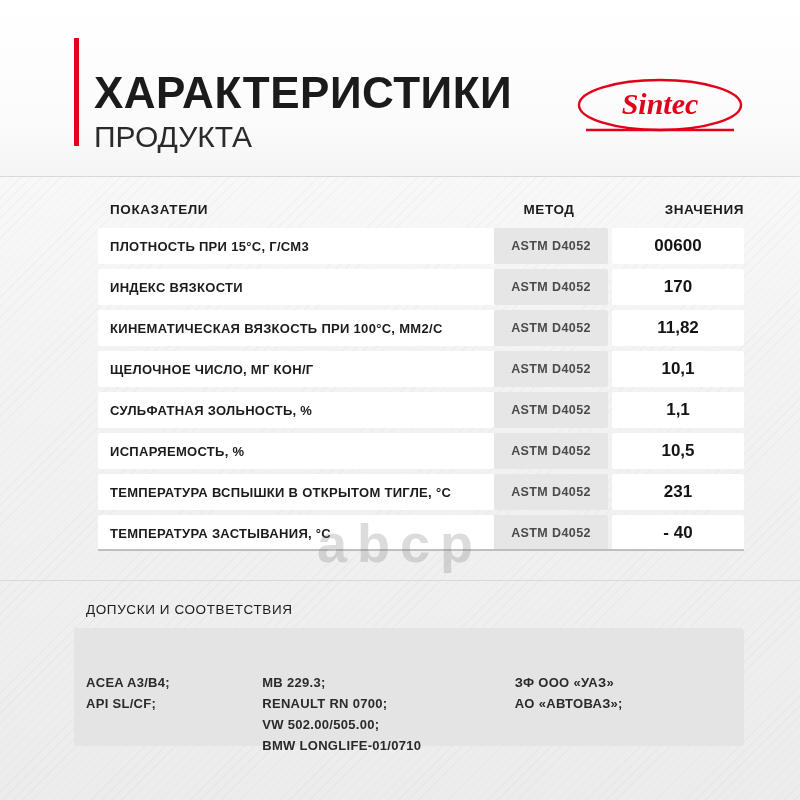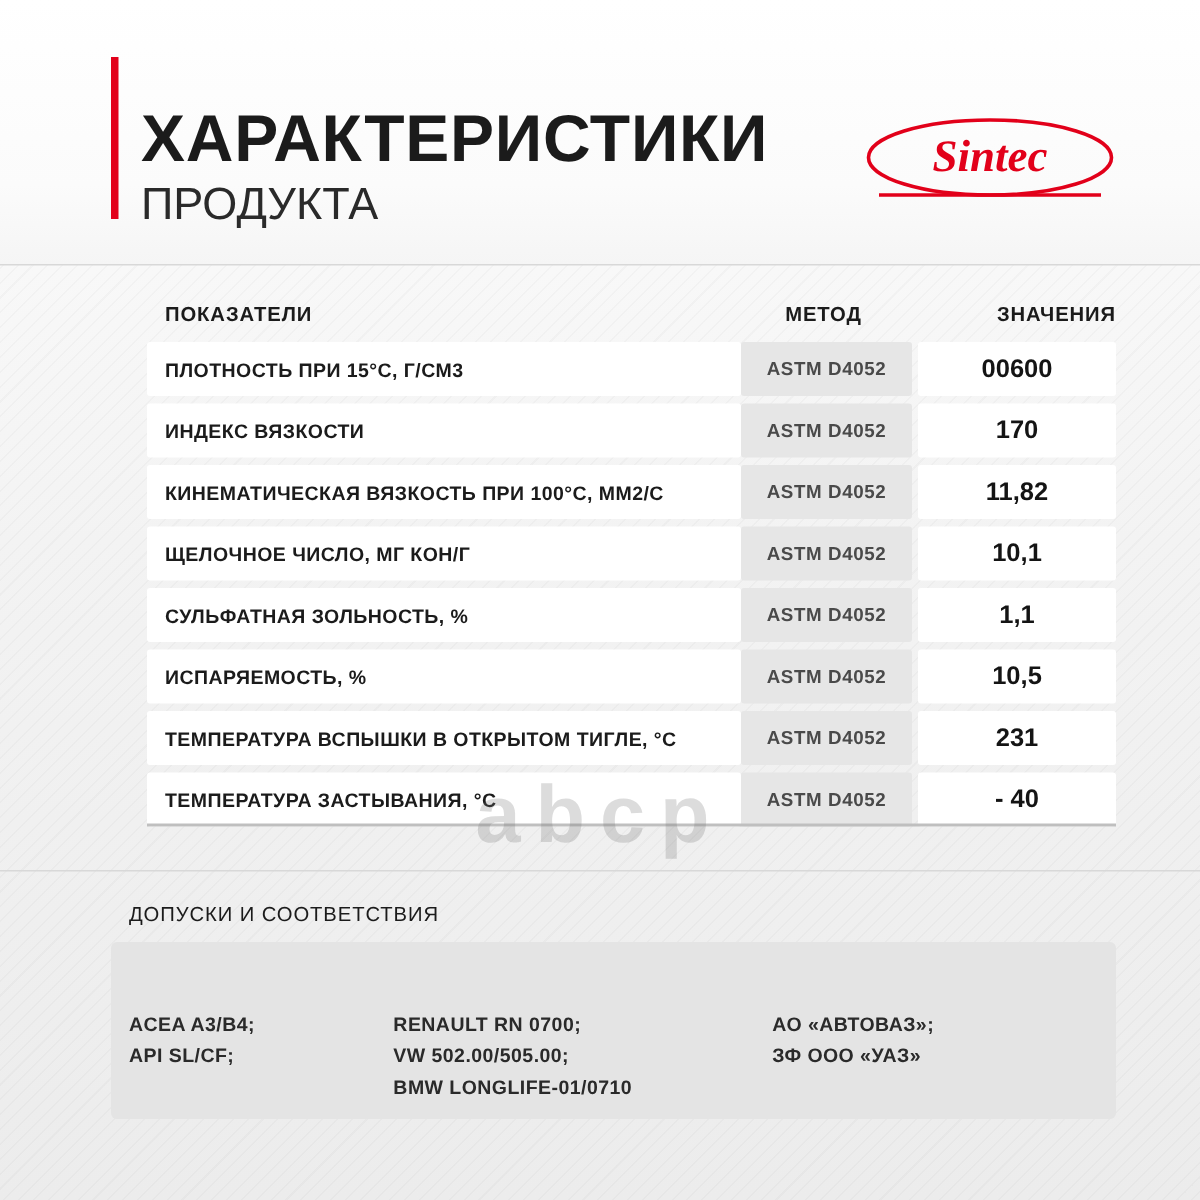--- a/index.html
+++ b/index.html
@@ -326,22 +326,23 @@
 
   <div class="sep"></div>
   <div class="approvals-title">ДОПУСКИ И СООТВЕТСТВИЯ</div>
   <div class="approvals-box"></div>
   <div class="approvals-cols">
     <div class="appr-col c-a">
       <div class="appr-line">ACEA A3/B4;</div>
       <div class="appr-line">API SL/CF;</div>
     </div>
     <div class="appr-col c-b">
+      <div class="appr-line">MB 229.3;</div>
       <div class="appr-line">RENAULT RN 0700;</div>
       <div class="appr-line">VW 502.00/505.00;</div>
       <div class="appr-line">BMW LONGLIFE-01/0710</div>
     </div>
     <div class="appr-col c-c">
+      <div class="appr-line">ЗФ ООО «УАЗ»</div>
       <div class="appr-line">АО «АВТОВАЗ»;</div>
-      <div class="appr-line">ЗФ ООО «УАЗ»</div>
     </div>
   </div>
 </div>
 
 </body></html>

